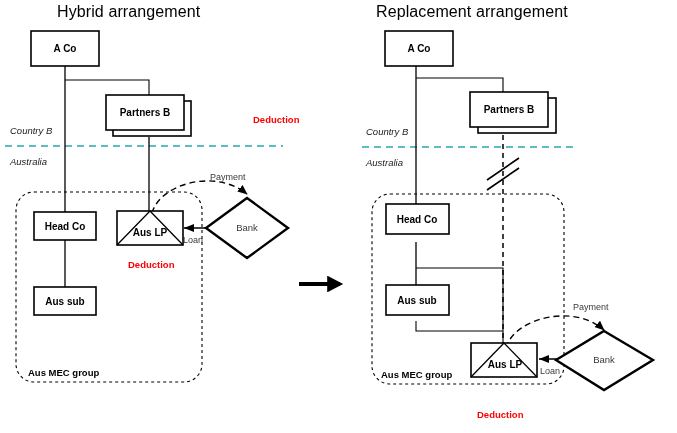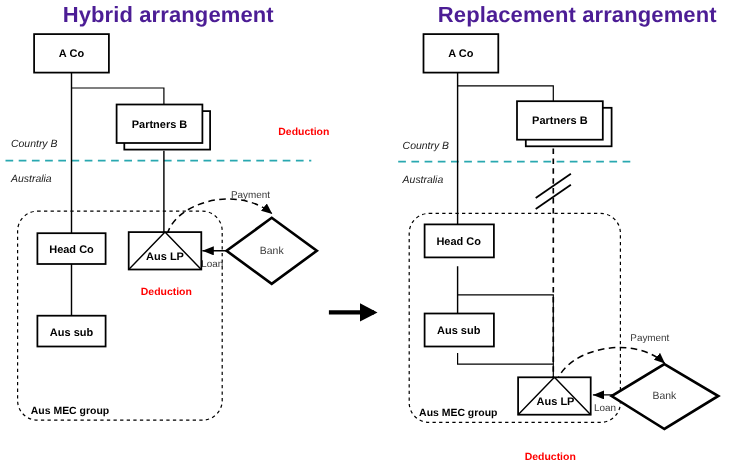--- a/index.html
+++ b/index.html
@@ -17,23 +17,23 @@
   }
   svg.layer {
     position: absolute;
     left: 0;
     top: 0;
     width: 677px;
     height: 433px;
   }
   .title {
     position: absolute;
-    font-size: 20px;
-    font-weight: bold;
-    color: #4c1d95;
+    font-size: 16px;
+    font-weight: normal;
+    color: #000000;
     white-space: nowrap;
     letter-spacing: 0.1px;
   }
   .box-label {
     font-family: "Liberation Sans", sans-serif;
     font-size: 10px;
     font-weight: bold;
     fill: #000000;
   }
   .edge-label {
@@ -123,21 +123,21 @@
     fill: none;
   }
 </style>
 </head>
 <body>
 
 <div id="canvas">
 
   <div class="title" style="left:57px; top:3px;">Hybrid arrangement</div>
 
-  <div class="title" style="left:398px; top:3px;">Replacement arrangement</div>
+  <div class="title" style="left:376px; top:3px;">Replacement arrangement</div>
 
   <svg class="layer" viewBox="0 0 677 433">
     <defs>
       <marker id="arrowSolid" markerWidth="9" markerHeight="9" refX="8" refY="3.2" orient="auto" markerUnits="strokeWidth">
         <path d="M0,0 L8,3.2 L0,6.4 z" fill="#000000"></path>
       </marker>
       <marker id="arrowDash" markerWidth="8" markerHeight="8" refX="6.5" refY="3" orient="auto" markerUnits="strokeWidth">
         <path d="M0,0 L7,3 L0,6 z" fill="#000000"></path>
       </marker>
       <marker id="arrowBig" markerWidth="4.2" markerHeight="4.2" refX="3.2" refY="2.1" orient="auto" markerUnits="strokeWidth">

